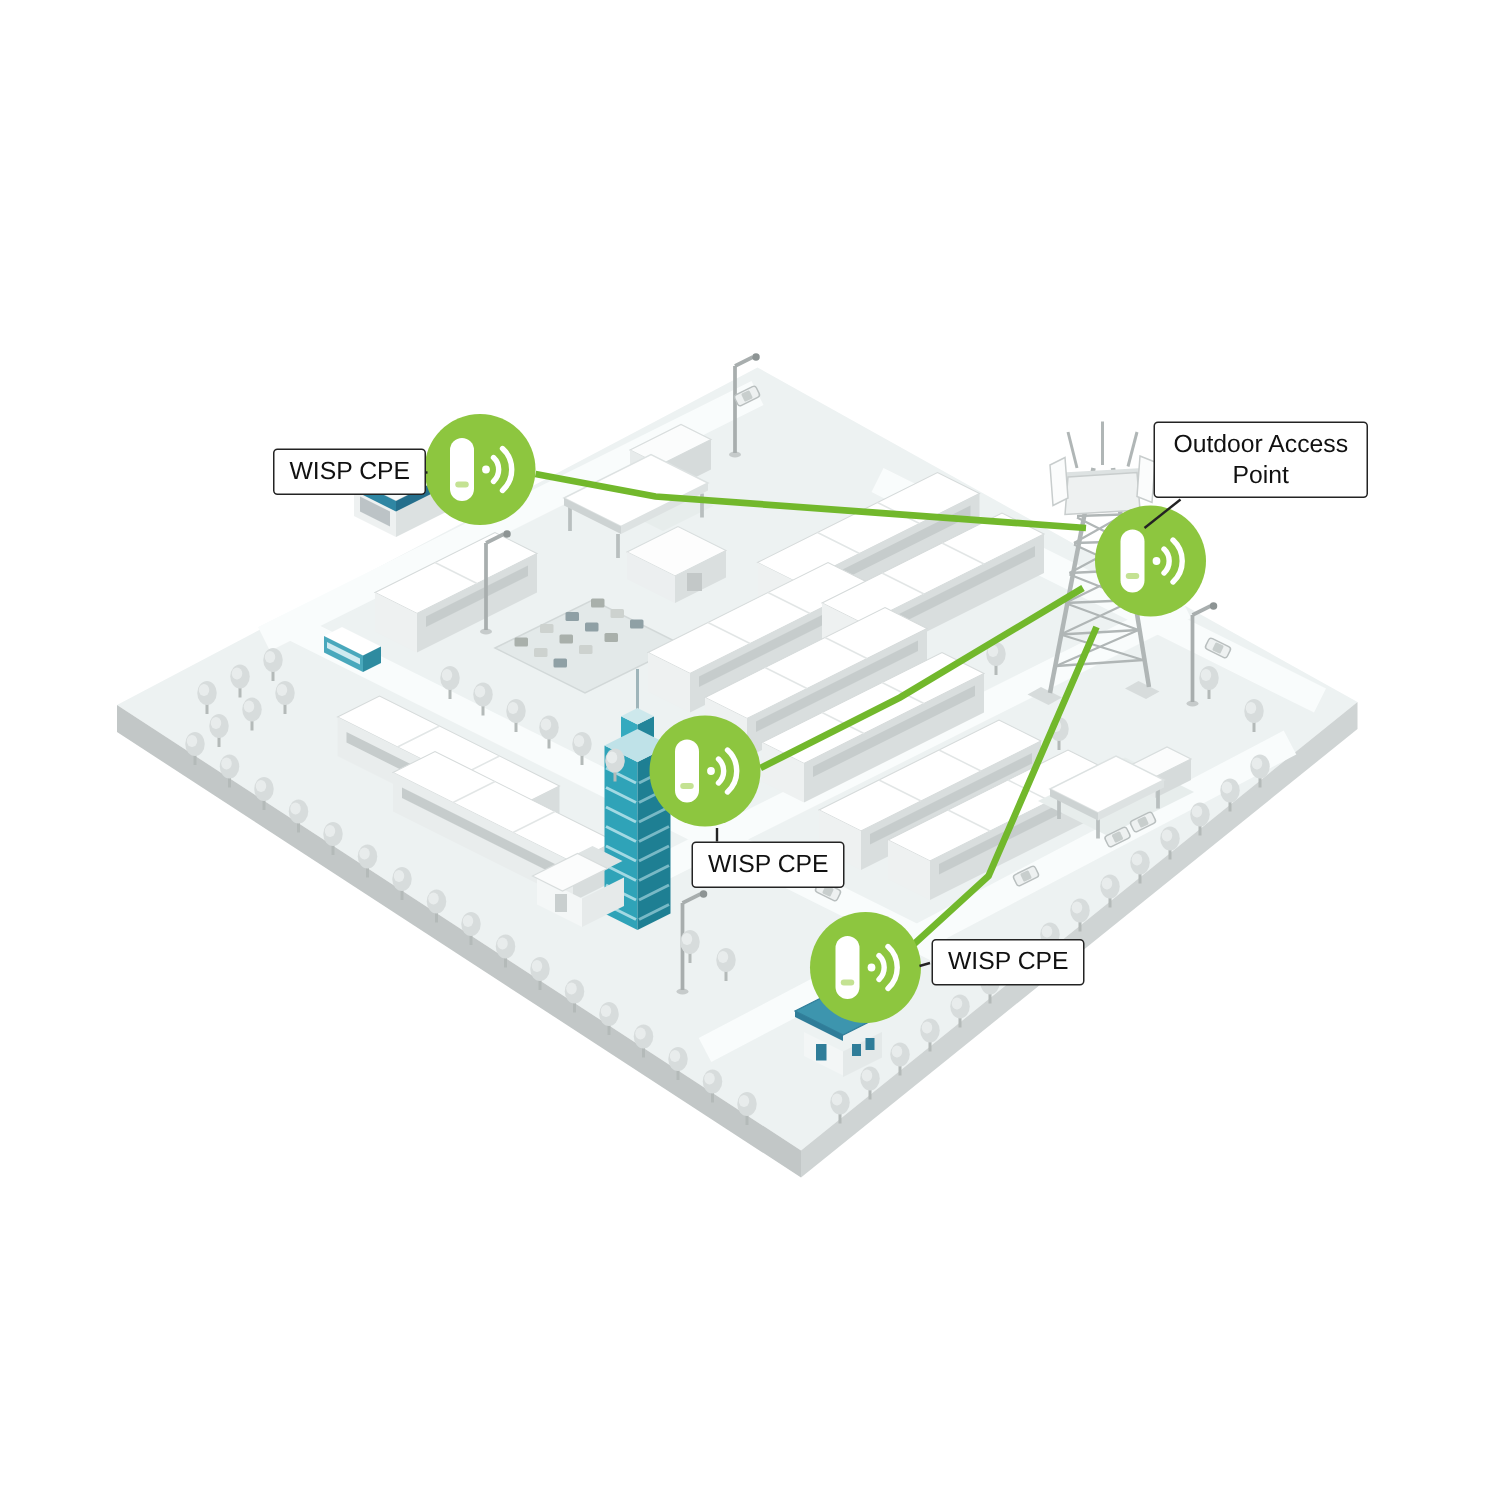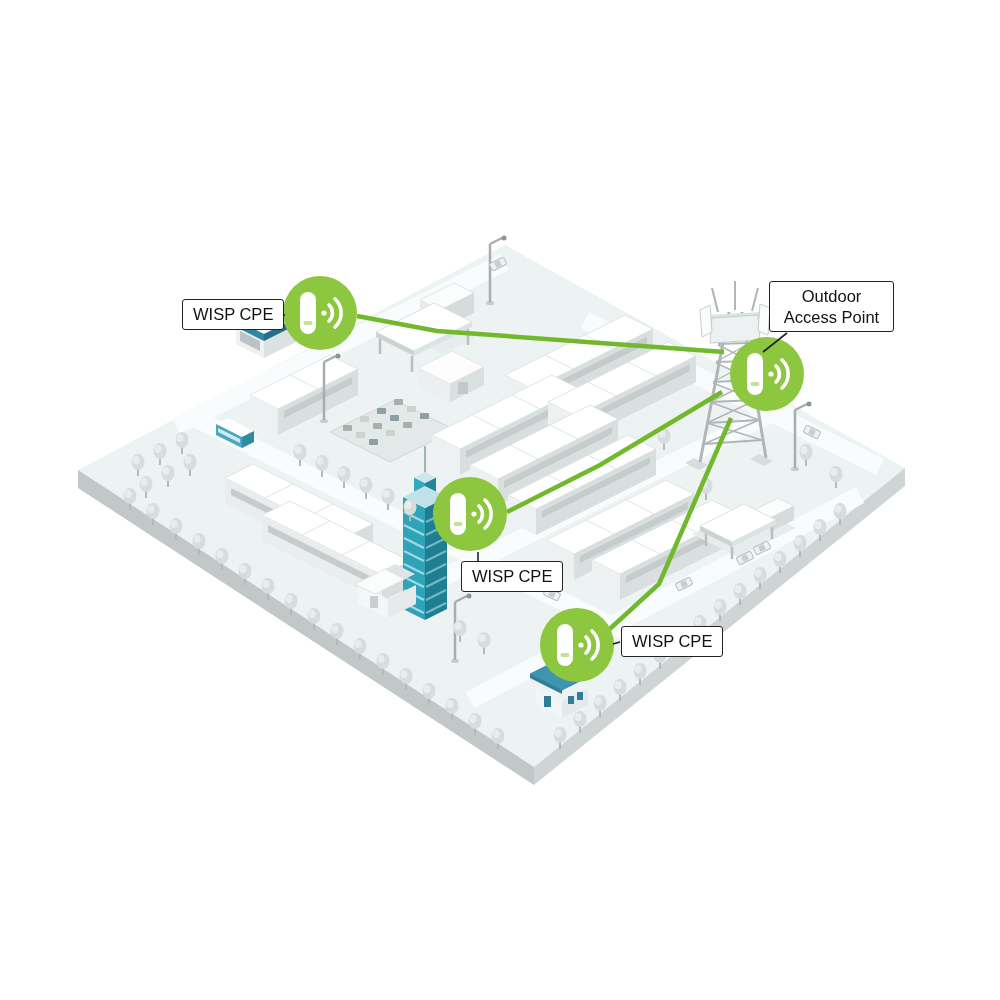--- a/index.html
+++ b/index.html
@@ -2,21 +2,21 @@
 <html><head>
 <meta charset="utf-8">
 <style>
   html,body{margin:0;padding:0;background:#ffffff}
   .stage{position:relative;width:1000px;height:1000px;background:#ffffff;overflow:hidden;
          font-family:"Liberation Sans",sans-serif}
   svg{position:absolute;left:0;top:0}
   .label{position:absolute;box-sizing:border-box;background:#ffffff;border:1.6px solid #232323;
          border-radius:3px;padding:4px 10px;font-size:16.5px;line-height:1.25;color:#111;
          text-align:center;white-space:nowrap;z-index:5}
-  .label.wrap{white-space:normal;width:125px;padding:4px 4px}
+  .label.wrap{white-space:normal;width:143px;padding:4px 4px}
 </style>
 </head>
 <body>
 
 <div class="stage">
 
 <svg width="1000" height="1000" viewBox="0 0 1000 1000">
   <defs>
     <g id="tree">
       <line x1="0" y1="14" x2="0" y2="5" stroke="#b4bab9" stroke-width="2"></line>

